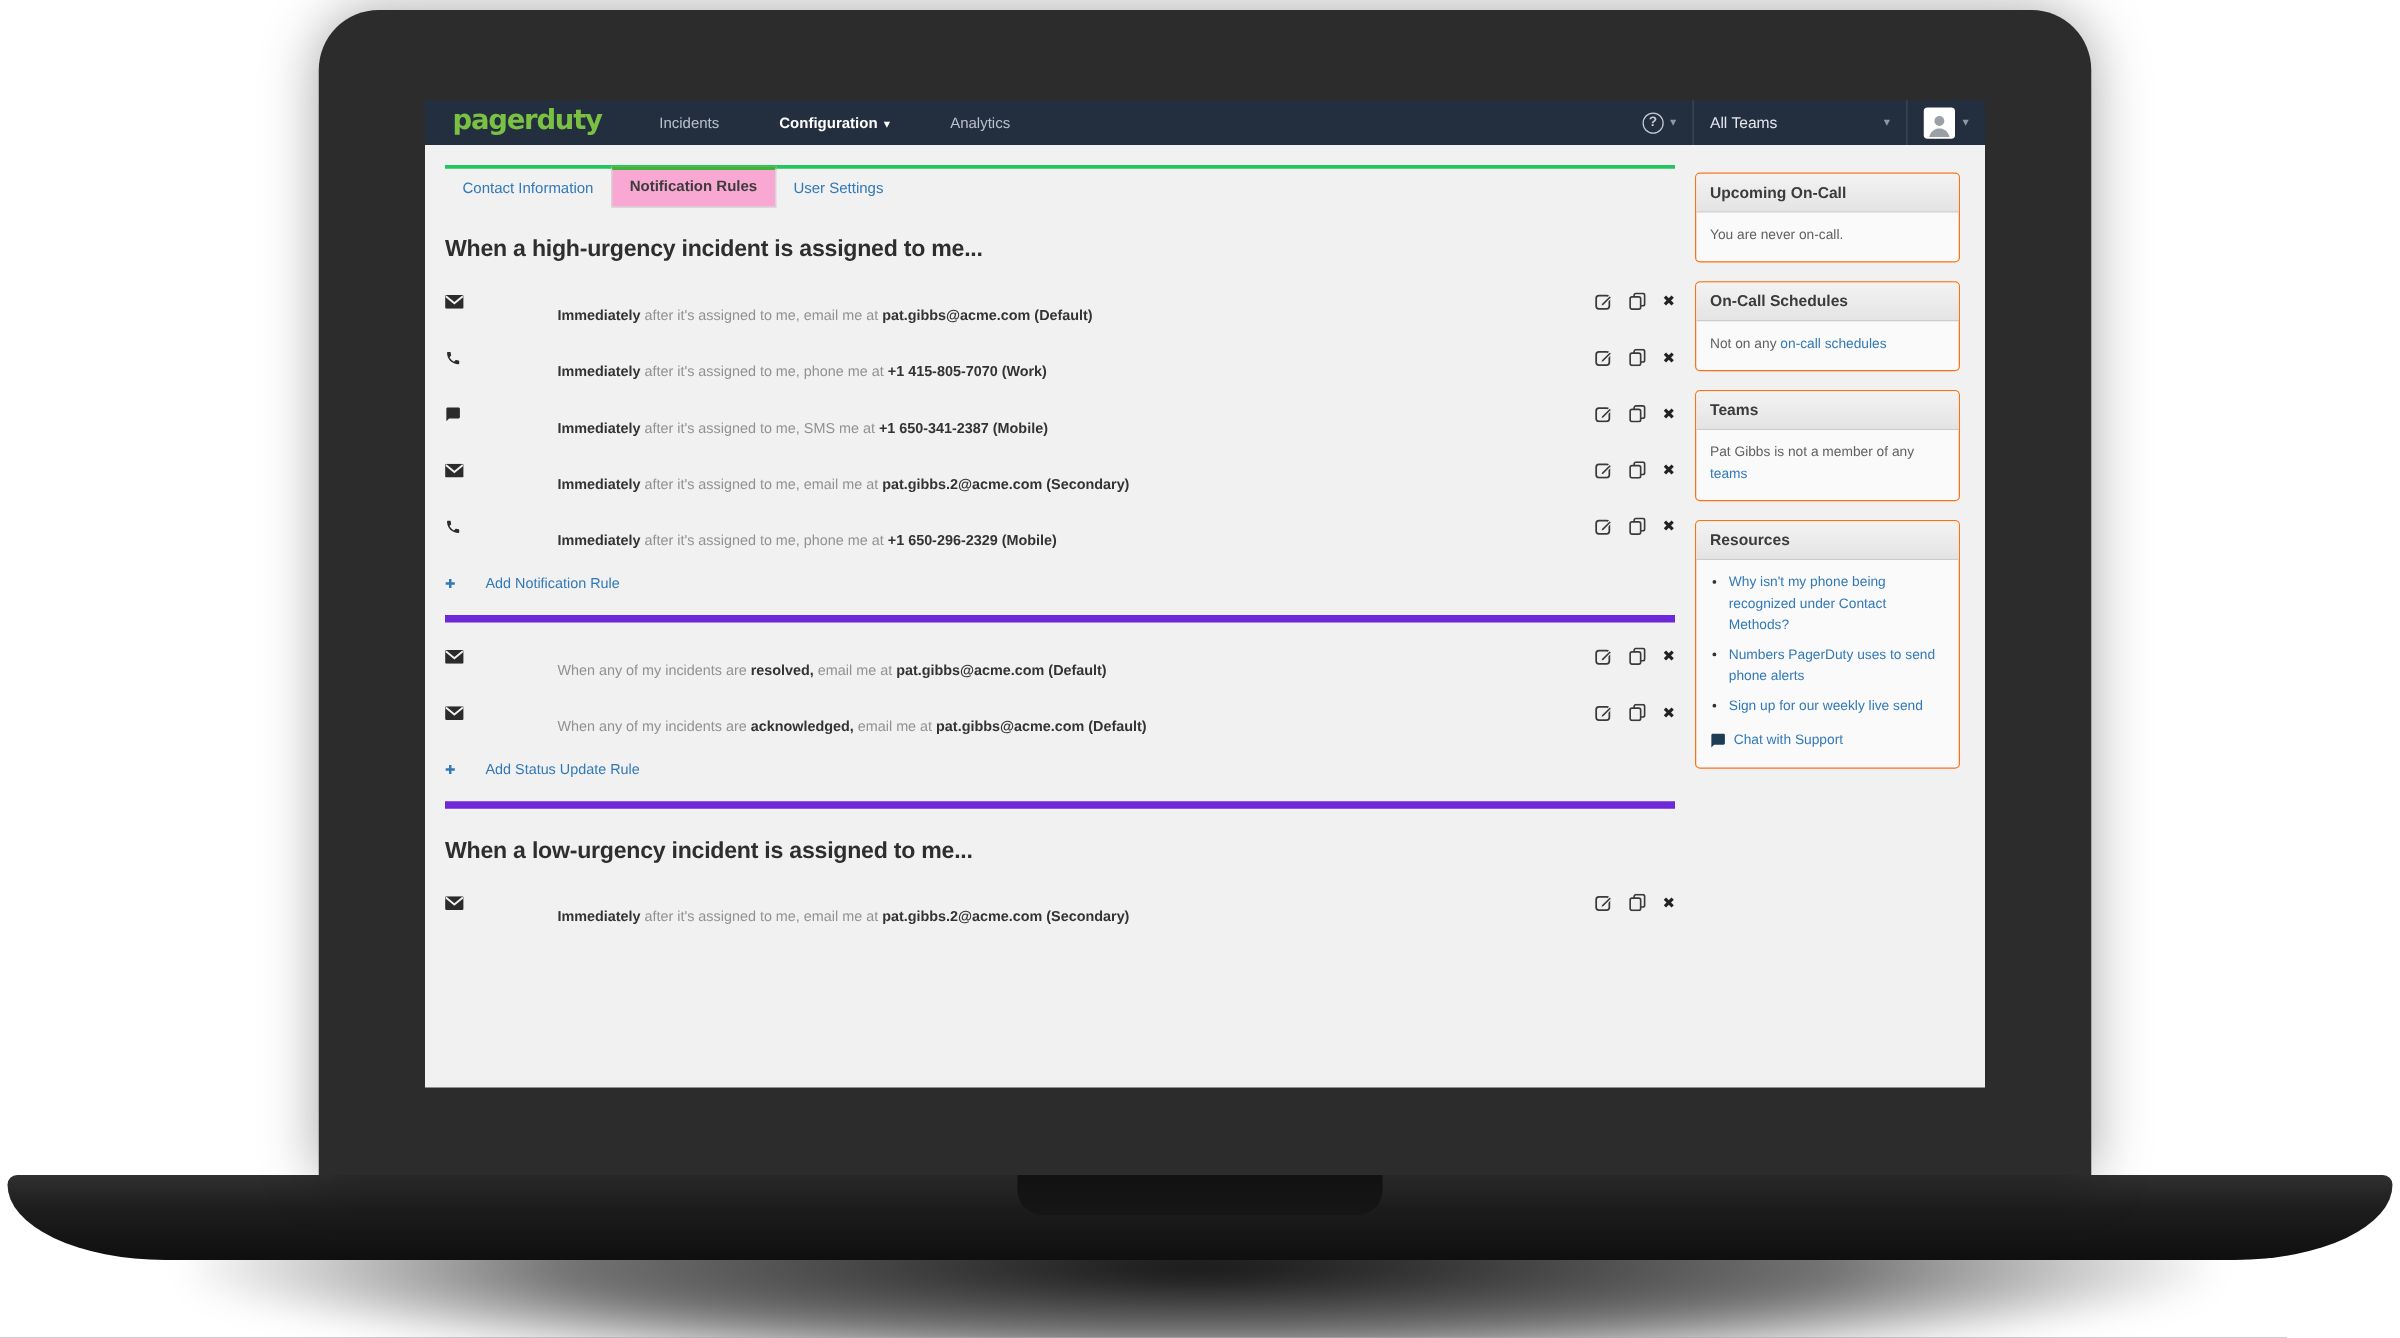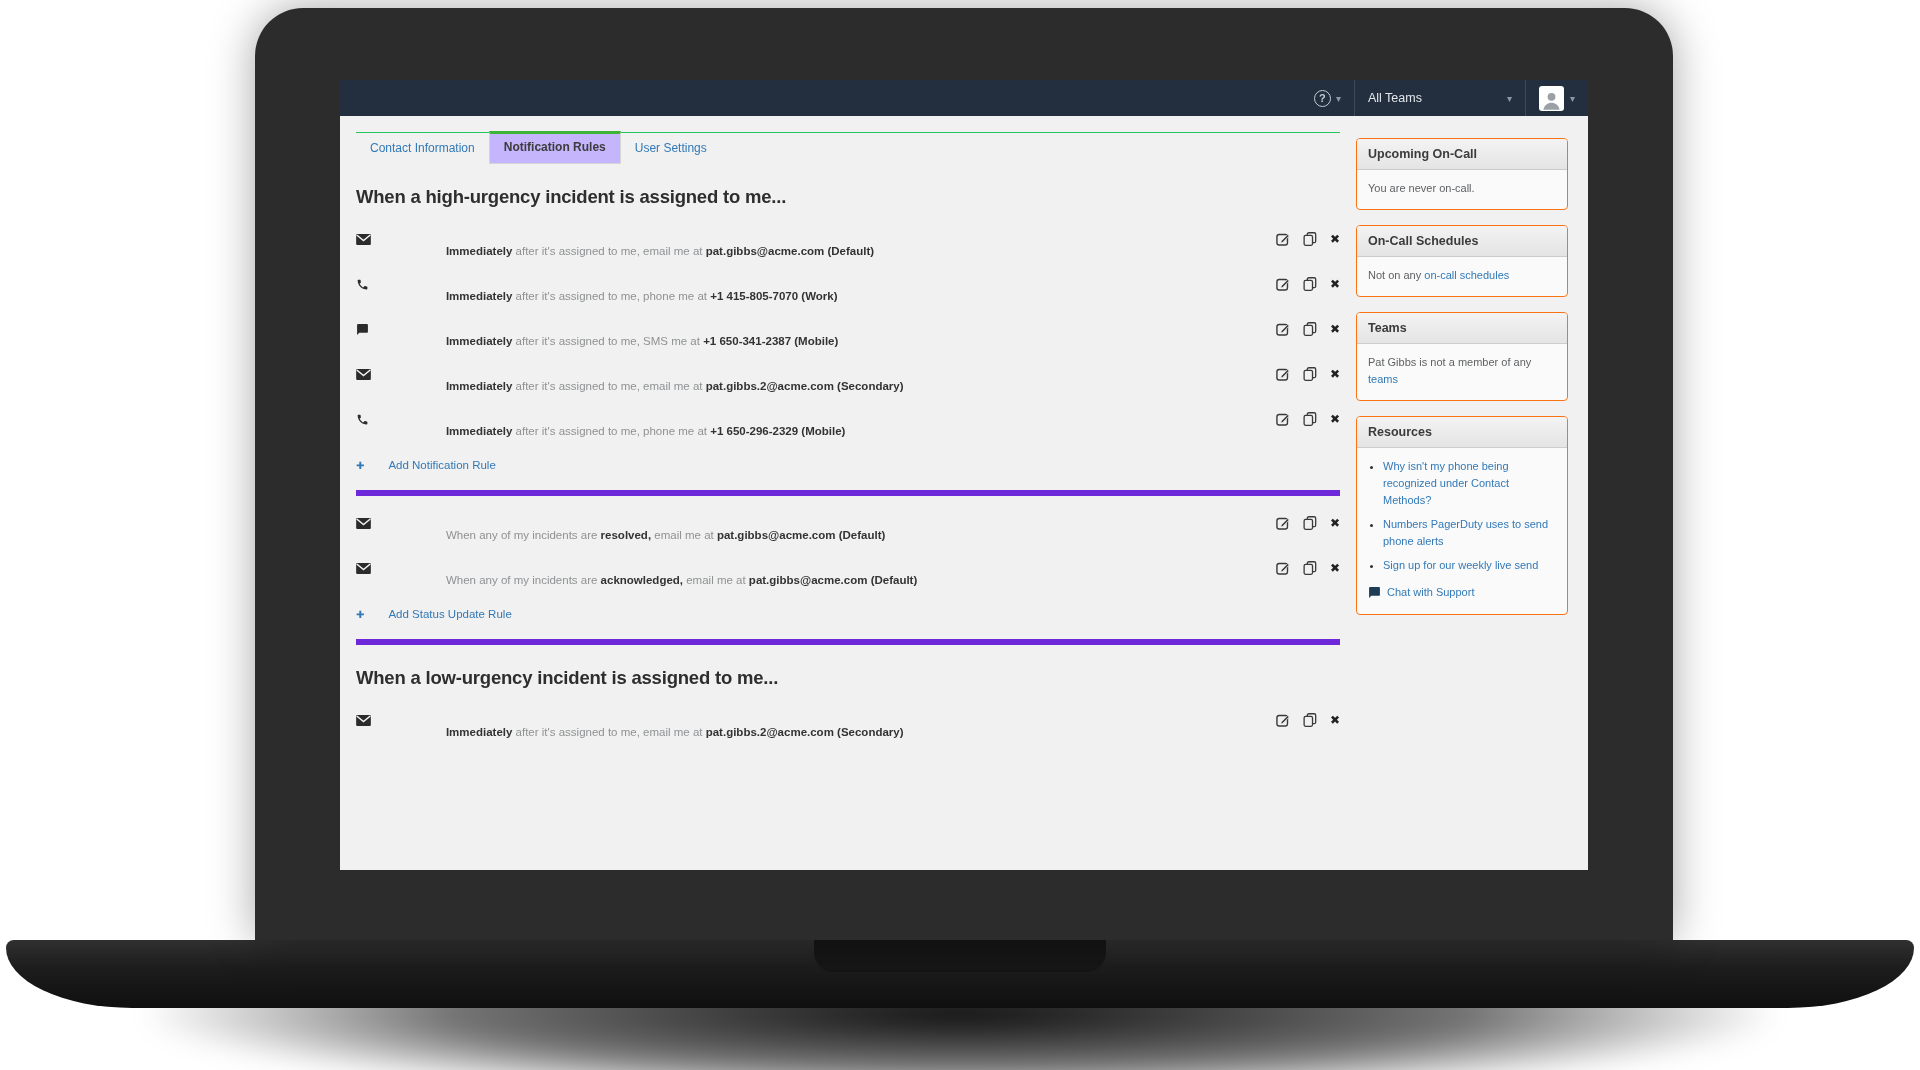--- a/index.html
+++ b/index.html
@@ -44,23 +44,23 @@
   .content { display:flex; padding:0 20px 0 16px; }
   .main { flex:1; min-width:0; margin-right:16px; }
   .sidebar { width:212px; flex-shrink:0; padding-top:22px; }
 
   
   .profile-header { display:flex; align-items:center; gap:15px; padding:20px 0 0; }
   .avatar-lg { width:58px; height:58px; background:#cbcbcb; display:flex; align-items:flex-end; justify-content:center; overflow:hidden; }
   .page-title { font-size:20px; font-weight:700; color:#333; letter-spacing:-0.2px; }
 
   
-  .tabs { display:flex; border-top:1px solid #22c55e; margin-top:16px; align-items:flex-start; }
+  .tabs { display:flex; border-top:3px solid #22c55e; margin-top:16px; align-items:flex-start; }
   .tab { padding:8px 14px 9px; font-size:12px; color:#3279b7; cursor:pointer; }
-  .tab.active { margin-top:-2px; padding:6px 14px 9px; background:#c4b5fd; border:1px solid #d6d6d6;
+  .tab.active { margin-top:-2px; padding:6px 14px 9px; background:#f9a8d4; border:1px solid #d6d6d6;
     border-top:3px solid #3db539; color:#3c3c3c; font-weight:700; cursor:default; }
 
   
   .section { border-bottom:6px solid #6d28d9; }
   .section:last-child { border-bottom:none; }
   .section-heading { font-size:18.5px; font-weight:700; color:#2e2e2e; letter-spacing:-0.2px; margin:22px 0 13px; }
   .rule { display:flex; align-items:center; margin:9px 0; font-size:11.5px; color:#8f9193; }
   .rule-icon { width:17px; margin-right:9px; color:#2b2b2b; display:inline-flex; align-items:center; flex-shrink:0; }
   .rule-text { white-space:pre-wrap; }
   .seg.bold { color:#333; font-weight:700; }
@@ -87,20 +87,37 @@
 
 <div class="laptop-shadow"></div>
 <div class="laptop-base">
   <div class="base-notch"></div>
 </div>
 
 <div class="laptop-screen-shell">
   <div class="screen">
 
     <div class="navbar">
+      <div class="nav-left">
+        <span class="logo">pagerduty</span>
+        <span style="display:flex;align-items:center;">
+
+            <span class="nav-item">
+              <span>Incidents</span>
+            </span>
+
+            <span class="nav-item active">
+              <span>Configuration</span><span class="caret"></span>
+            </span>
+
+            <span class="nav-item">
+              <span>Analytics</span>
+            </span>
+          </span>
+      </div>
       <div class="nav-right">
         <span class="nav-help">
           <span class="help-circle">?</span>
           <span class="team-caret">▾</span>
         </span>
         <span class="nav-sep"></span>
         <span class="team-select">
           <span>All Teams</span>
           <span class="team-caret">▾</span>
         </span>

